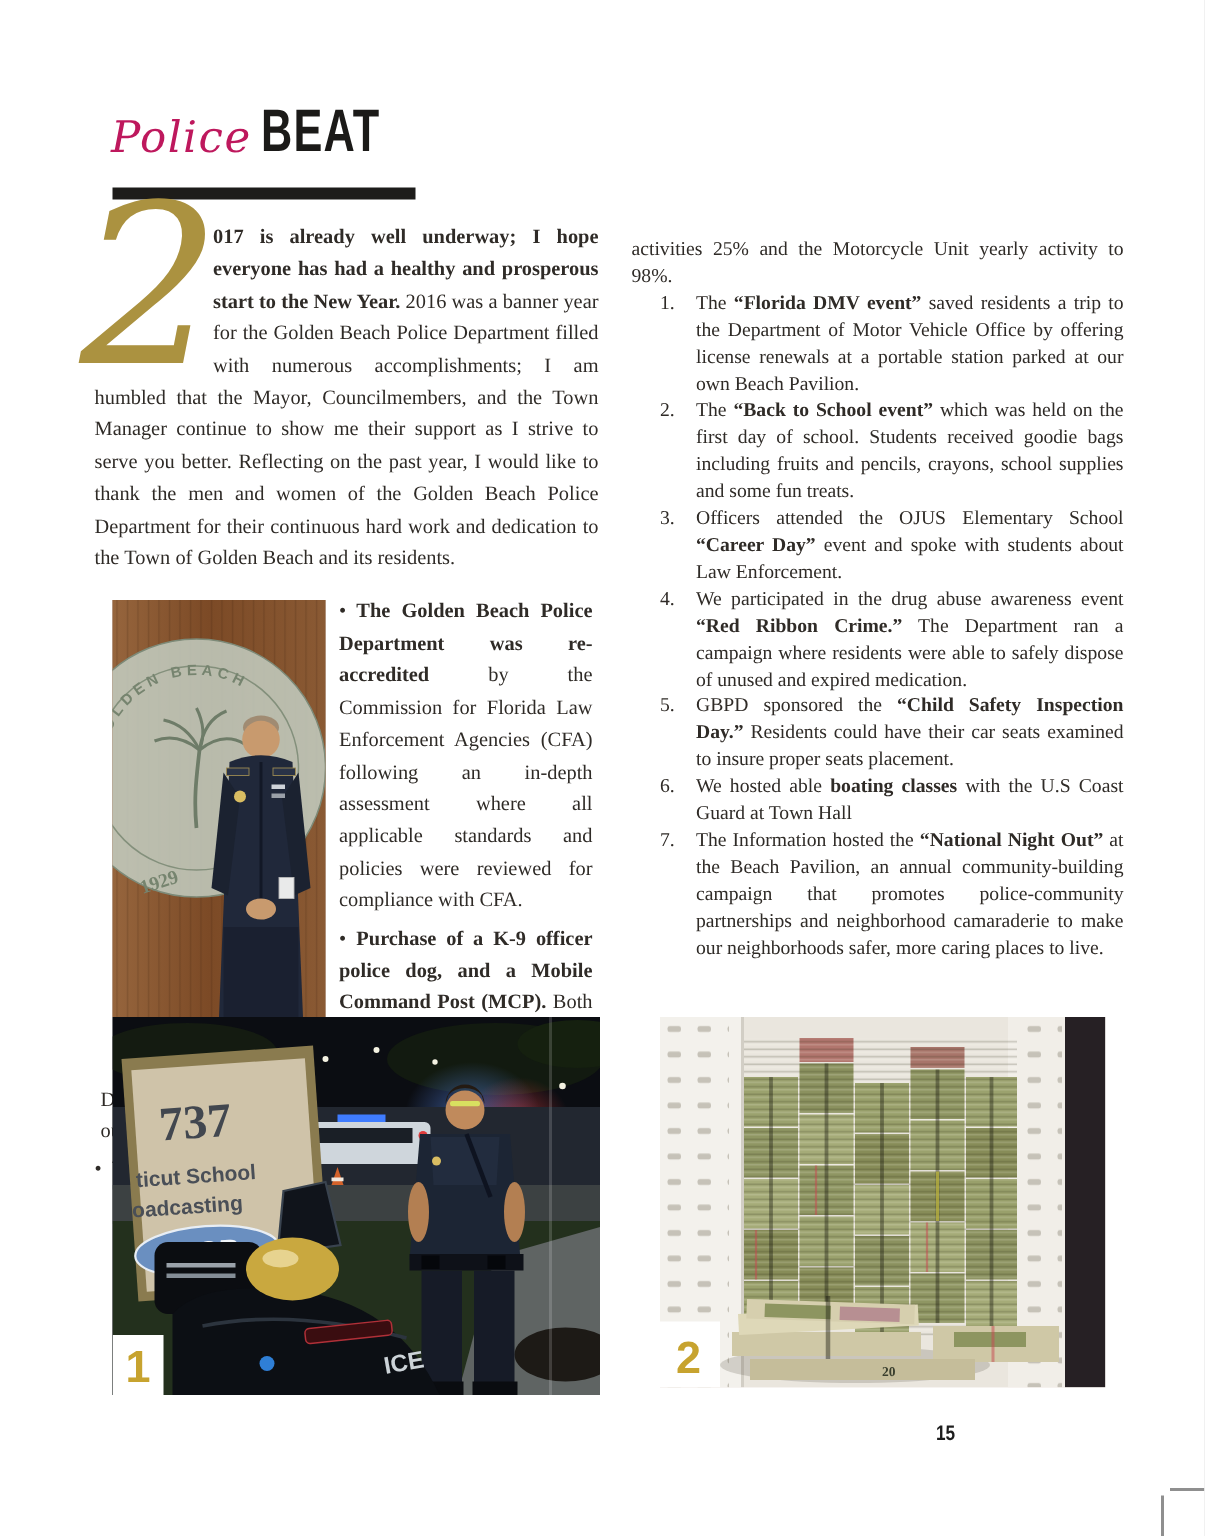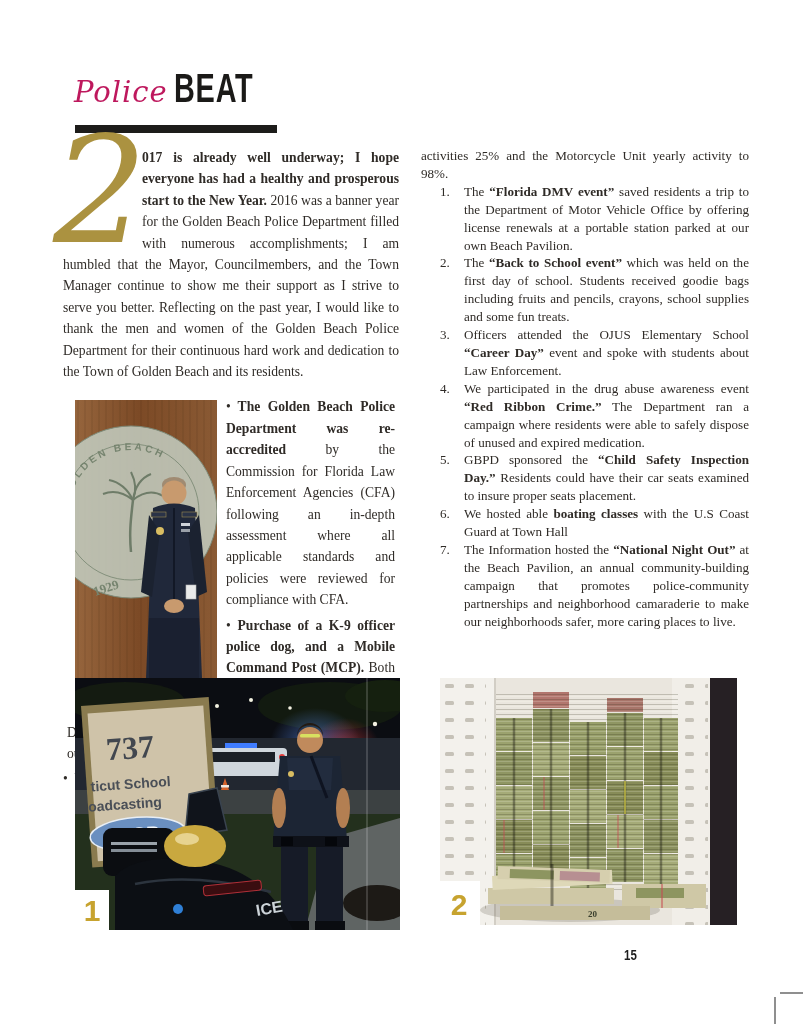--- a/index.html
+++ b/index.html
@@ -11,21 +11,21 @@
   
   .masthead{position:absolute;left:74px;top:68px;display:flex;align-items:baseline}
   .script-word{font-family:"DejaVu Serif",serif;font-style:italic;font-size:29px;line-height:1.2;color:#be185d;letter-spacing:1px}
   .caps-word{font-family:"Liberation Sans",sans-serif;font-weight:bold;font-size:38px;color:#1b1a18;
              display:inline-block;transform:scaleX(.76) scaleY(1.05);transform-origin:left bottom;margin-left:6px;letter-spacing:1px}
   .rule{position:absolute;left:75px;top:125px;width:202px;height:8px;background:#1d1c1a}
 
   
   .col{position:absolute;text-align:justify}
   .col-left{left:63px;top:147px;width:336px;font-size:13.6px;line-height:21.4px}
-  .col-right{left:421px;top:147px;width:328px;font-size:13.1px;line-height:17.9px}
+  .col-right{left:421px;top:157px;width:328px;font-size:13.1px;line-height:17.9px}
   .col p{margin:0}
 
   .dropcap{float:left;width:79px;height:92px;position:relative}
   .dropcap span{position:absolute;left:-10px;top:-30px;font-family:"DejaVu Serif",serif;font-style:italic;
                 font-size:148px;line-height:1;color:#ab9240}
 
   .wrapblock{margin-top:14px}
   .chief{float:left;width:142px;height:278px;margin:4px 9px 22px 12px;background:#7c4a26}
   .chief svg{display:block;width:100%;height:100%}
   .subhead{font-weight:bold;margin:2px 0 21px 0}

